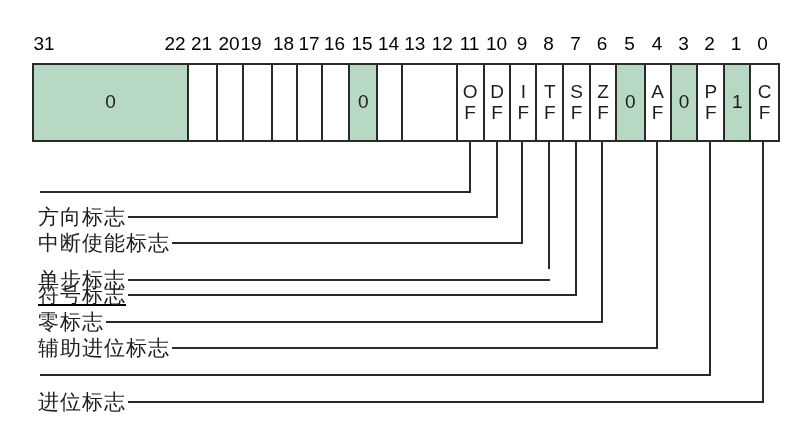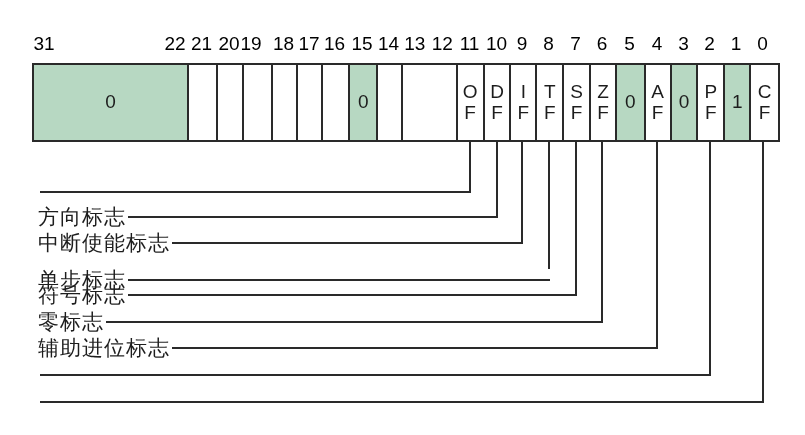--- a/index.html
+++ b/index.html
@@ -146,36 +146,37 @@
       <div class="crow" style="left: 38px; top: 230px; width: 485px;">
         <span class="clabel">中断使能标志</span>
         <div class="hline"></div>
       </div>
       <div class="vline" style="left: 548px; top: 141px; height: 128px;"></div>
       <div class="crow" style="left: 38px; top: 255px; width: 512px; margin-top: 12px;">
         <span class="clabel">单步标志</span>
         <div class="hline"></div>
       </div>
       <div class="vline" style="left: 575px; top: 141px; height: 155px;"></div>
-      <div class="crow" style="left: 38px; top: 282px; width: 539px;">
+      <div class="crow" style="left: 38px; top: 282px; width: 539px; text-decoration: underline;">
         <span class="clabel">符号标志</span>
         <div class="hline"></div>
       </div>
       <div class="vline" style="left: 601px; top: 141px; height: 182px;"></div>
       <div class="crow" style="left: 38px; top: 309px; width: 565px;">
         <span class="clabel">零标志</span>
         <div class="hline"></div>
       </div>
       <div class="vline" style="left: 656px; top: 141px; height: 208px;"></div>
       <div class="crow" style="left: 38px; top: 335px; width: 620px;">
         <span class="clabel">辅助进位标志</span>
         <div class="hline"></div>
       </div>
       <div class="vline" style="left: 709px; top: 141px; height: 235px;"></div>
       <div class="crow" style="left: 38px; top: 362px; width: 673px;">
         <div class="hline"></div>
       </div>
       <div class="vline" style="left: 762px; top: 141px; height: 262px;"></div>
       <div class="crow" style="left: 38px; top: 389px; width: 726px;">
+        <span class="clabel">进位标志</span>
         <div class="hline"></div>
       </div>
     </div>
 </div>
 
 </body></html>

